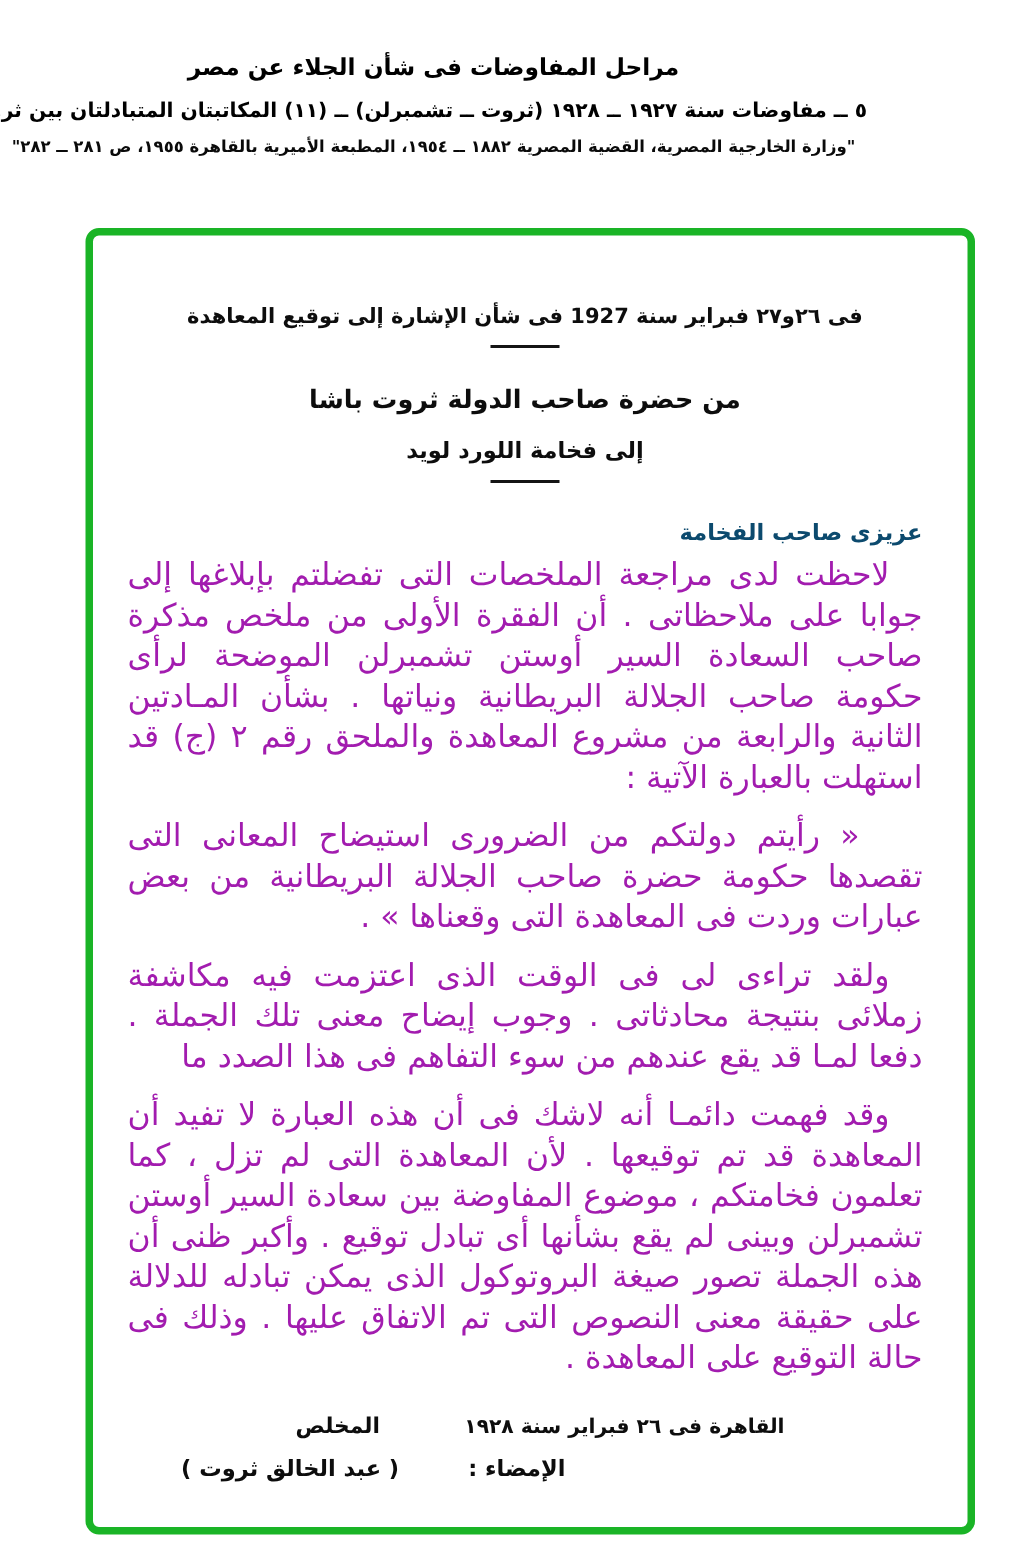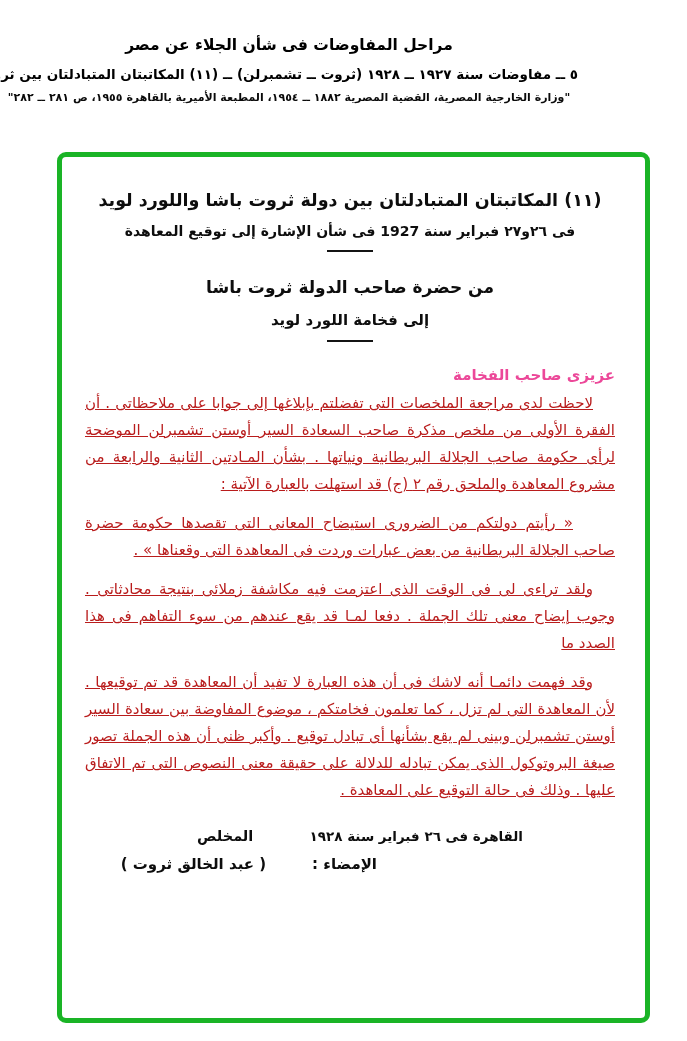--- a/index.html
+++ b/index.html
@@ -86,29 +86,28 @@
     text-align: center;
     font-size: 15px;
     font-weight: bold;
     margin-top: 14px;
     color: #0d0d0d;
   }
   .salutation {
     font-size: 15px;
     font-weight: bold;
     margin-top: 24px;
-    color: #ec4899;
+    color: #0c4a6e;
   }
   .para {
-    font-size: 15px;
+    font-size: 21px;
     line-height: 27px;
     text-align: justify;
     margin: 8px 0 0 0;
-    color: #b91c1c;
-    text-decoration: underline;
+    color: #a21caf;
   }
   .para.p1 { text-indent: 22px; margin-top: 6px; }
   .para.quote { text-indent: 42px; margin-top: 12px; }
   .para.p3 { text-indent: 22px; margin-top: 12px; }
   .para.p4 { text-indent: 22px; margin-top: 12px; }
   .date-row {
     display: flex;
     justify-content: space-between;
     align-items: baseline;
     margin-top: 24px;
@@ -135,21 +134,20 @@
 <div class="sheet">
 
   <div class="page-header">
     <div class="hdr-line1">مراحل المفاوضات فى شأن الجلاء عن مصر</div>
     <div class="hdr-line2">٥ ــ مفاوضات سنة ١٩٢٧ ــ ١٩٢٨ (ثروت ــ تشمبرلن) ــ (١١) المكاتبتان المتبادلتان بين ثروت باشا واللورد لويد</div>
     <div class="hdr-line3">"وزارة الخارجية المصرية، القضية المصرية ١٨٨٢ ــ ١٩٥٤، المطبعة الأميرية بالقاهرة ١٩٥٥، ص ٢٨١ ــ ٢٨٢"</div>
   </div>
 
   <div class="green-box">
 
-    <div class="doc-title">(١١) المكاتبتان المتبادلتان بين دولة ثروت باشا واللورد لويد</div>
 
     <div class="doc-subtitle">فى ٢٦و٢٧ فبراير سنة 1927 فى شأن الإشارة إلى توقيع المعاهدة</div>
 
     <div class="divider"></div>
 
     <div class="from-line">من حضرة صاحب الدولة ثروت باشا</div>
 
     <div class="to-line">إلى فخامة اللورد لويد</div>
 
     <div class="divider"></div>

